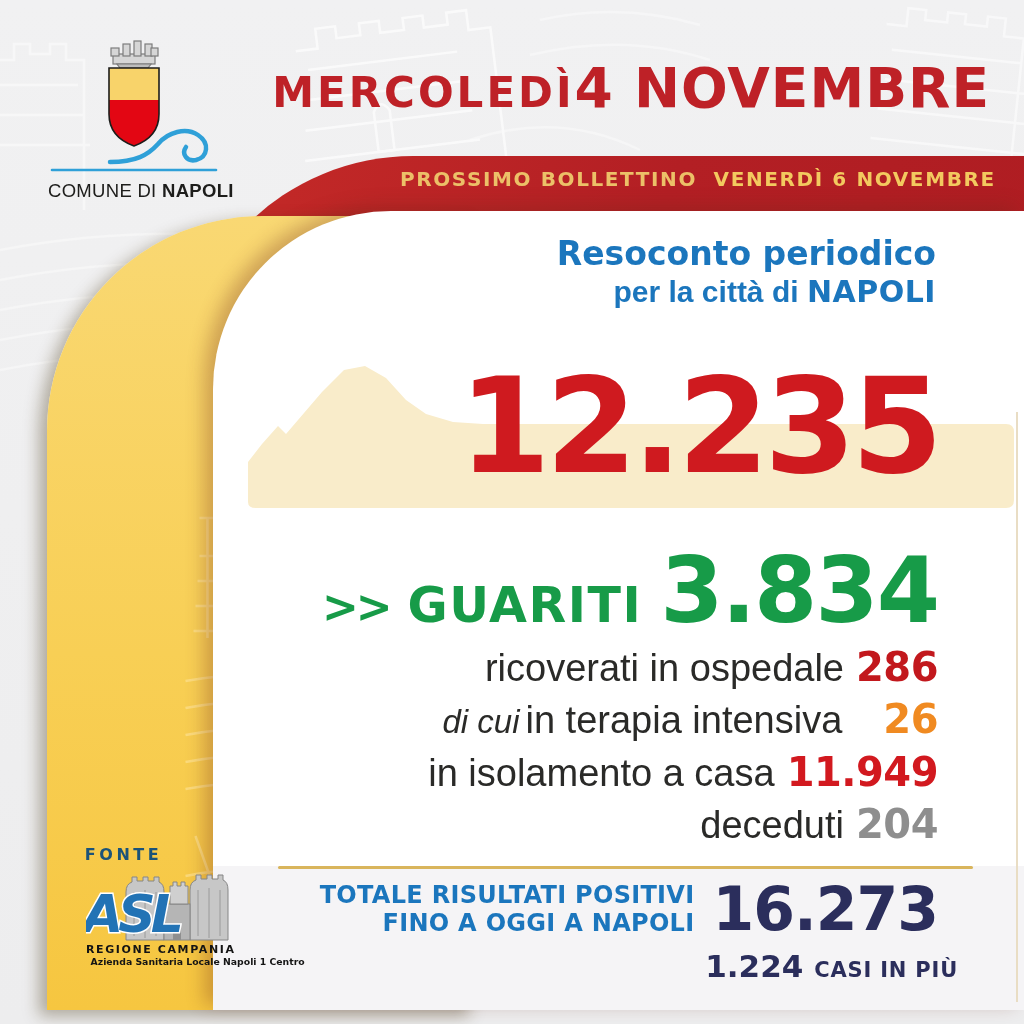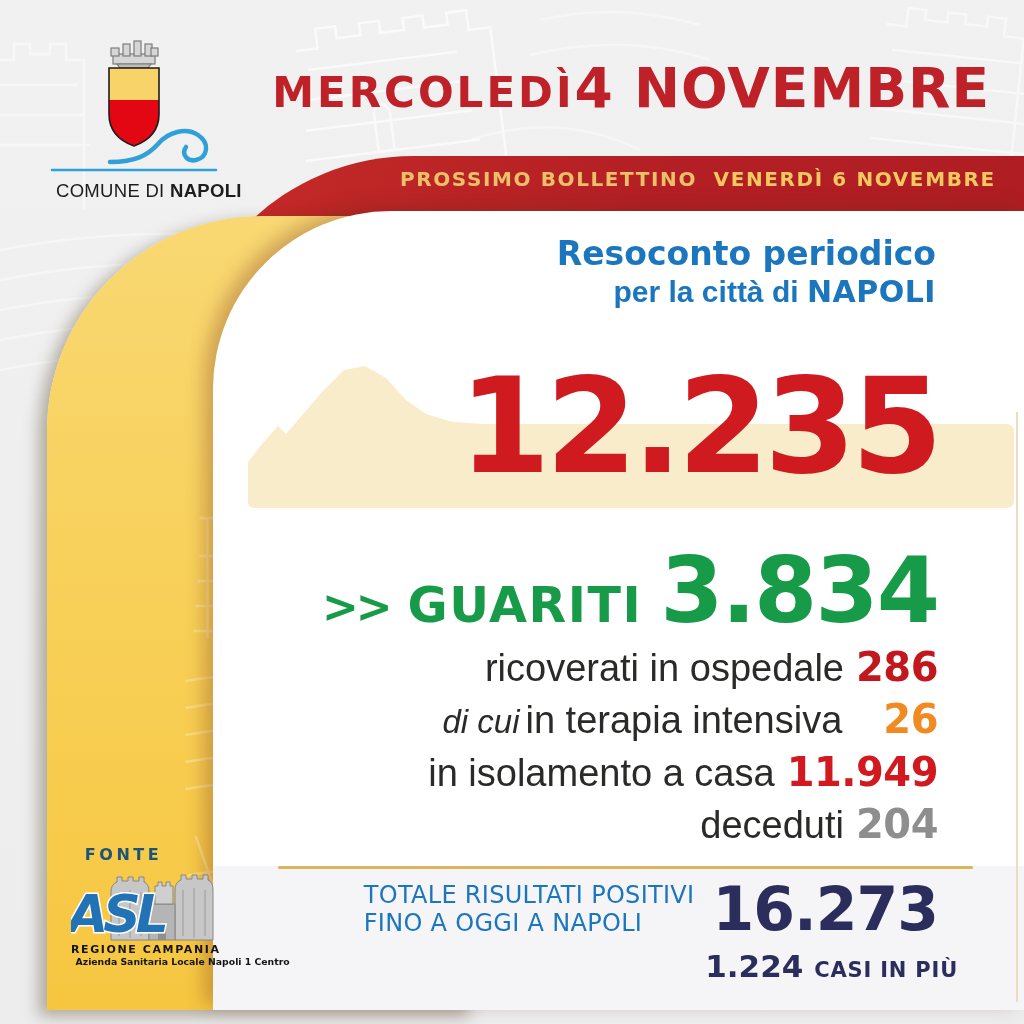--- a/index.html
+++ b/index.html
@@ -19,21 +19,21 @@
              border-top-left-radius:215px;
              box-shadow:-8px 6px 16px rgba(70,55,20,.38);}
   .white-card{position:absolute;left:213px;top:211px;right:0;bottom:14px;z-index:3;
              background:#ffffff;border-top-left-radius:178px;
              box-shadow:-9px -5px 18px rgba(110,40,25,.30);}
   .card-bottom-tint{position:absolute;left:0;right:0;bottom:0;top:655px;background:#f5f4f6;}
   .side-rule{position:absolute;right:6px;top:412px;bottom:22px;width:2px;background:#e9ddc4;z-index:4;}
 
   
   .logo{position:absolute;left:48px;top:38px;width:172px;z-index:4;text-align:center;}
-  .logo-name{margin-top:2px;font-size:18.5px;letter-spacing:.3px;color:#1d1d1b;white-space:nowrap;margin-left:8px;}
+  .logo-name{margin-top:2px;font-size:18.5px;letter-spacing:.3px;color:#1d1d1b;white-space:nowrap;}
   .logo-name b{font-weight:700;}
 
   
   .date-row{position:absolute;left:250px;right:34px;top:56px;z-index:4;display:flex;
             justify-content:flex-end;align-items:baseline;white-space:nowrap;}
   .weekday{font-family:"DejaVu Sans",sans-serif;font-weight:700;font-size:42px;
            letter-spacing:3px;color:#be2127;}
   .date-big{font-family:"DejaVu Sans",sans-serif;font-weight:700;font-size:55px;
            letter-spacing:1px;color:#be2127;}
 
@@ -72,37 +72,37 @@
   .stat-row{line-height:51px;font-size:38px;color:#2a2a28;white-space:nowrap;}
   .stat-prefix{font-style:italic;font-size:33px;margin-right:6px;}
   .stat-value{font-family:"DejaVu Sans",sans-serif;font-weight:700;font-size:40px;
         letter-spacing:-.5px;margin-left:12px;}
 
   
   .divider{position:absolute;left:278px;right:51px;top:866px;height:3px;z-index:4;
         background:#d9b55c;border-radius:2px;}
   .total-row{position:absolute;right:86px;top:879px;z-index:4;display:flex;
         align-items:center;gap:18px;justify-content:flex-end;}
-  .total-label{text-align:left;font-family:"DejaVu Sans",sans-serif;font-weight:400;
+  .total-label{text-align:right;font-family:"DejaVu Sans",sans-serif;font-weight:700;
         font-size:24px;color:#1b76bd;line-height:1.18;letter-spacing:.3px;white-space:pre-line;margin-left:20px;}
   .total-value{font-family:"DejaVu Sans",sans-serif;font-weight:700;font-size:60px;
         letter-spacing:-1px;color:#2b2e5c;line-height:1;}
   .delta-row{position:absolute;right:66px;top:948px;z-index:4;display:flex;
         align-items:baseline;gap:11px;justify-content:flex-end;white-space:nowrap;}
   .delta-value{font-family:"DejaVu Sans",sans-serif;font-weight:700;font-size:31px;color:#2b2e5c;}
   .delta-label{font-family:"DejaVu Sans",sans-serif;font-weight:700;font-size:21px;
         letter-spacing:.8px;color:#2b2e5c;}
   .delta-ref{font-family:"DejaVu Sans",sans-serif;font-weight:700;font-size:22px;
         letter-spacing:.4px;color:#2f87c5;}
 
   
   .fonte{position:absolute;left:47px;top:845px;width:153px;z-index:4;text-align:center;
         font-family:"DejaVu Sans",sans-serif;font-weight:700;font-size:16px;
         letter-spacing:3.5px;color:#1b5379;}
-  .asl-block{position:absolute;left:47px;top:870px;width:153px;z-index:4;text-align:left;padding-left:24px;}
+  .asl-block{position:absolute;left:62px;top:870px;width:153px;z-index:4;text-align:left;padding-left:24px;}
   .asl-region{margin-top:1px;font-family:"DejaVu Sans",sans-serif;font-weight:700;
         font-size:11px;letter-spacing:1.6px;color:#141414;white-space:nowrap;}
   .asl-agency{font-family:"DejaVu Sans",sans-serif;font-weight:700;font-size:10px;
         color:#141414;white-space:nowrap;transform:scale(.93);transform-origin:center;}
 </style>
 </head>
 <body>
 
 <div class="stage">
 

